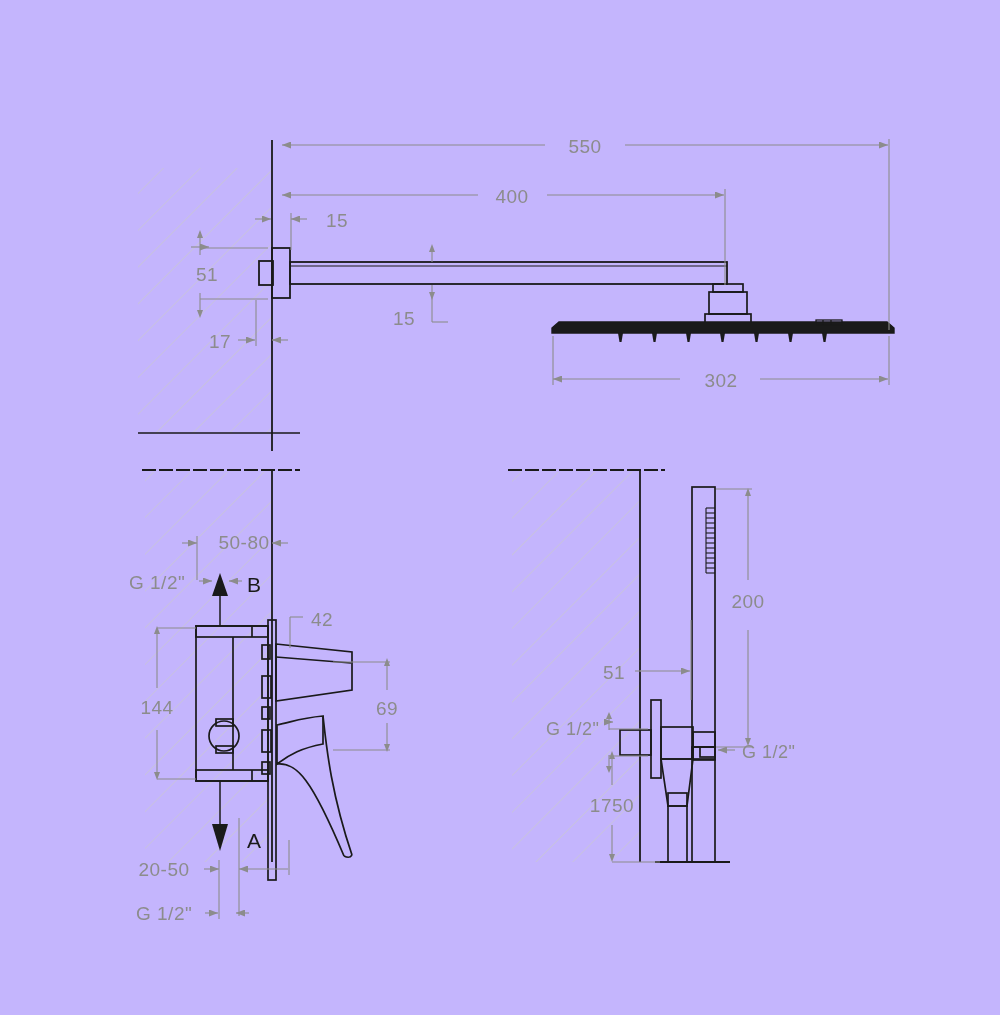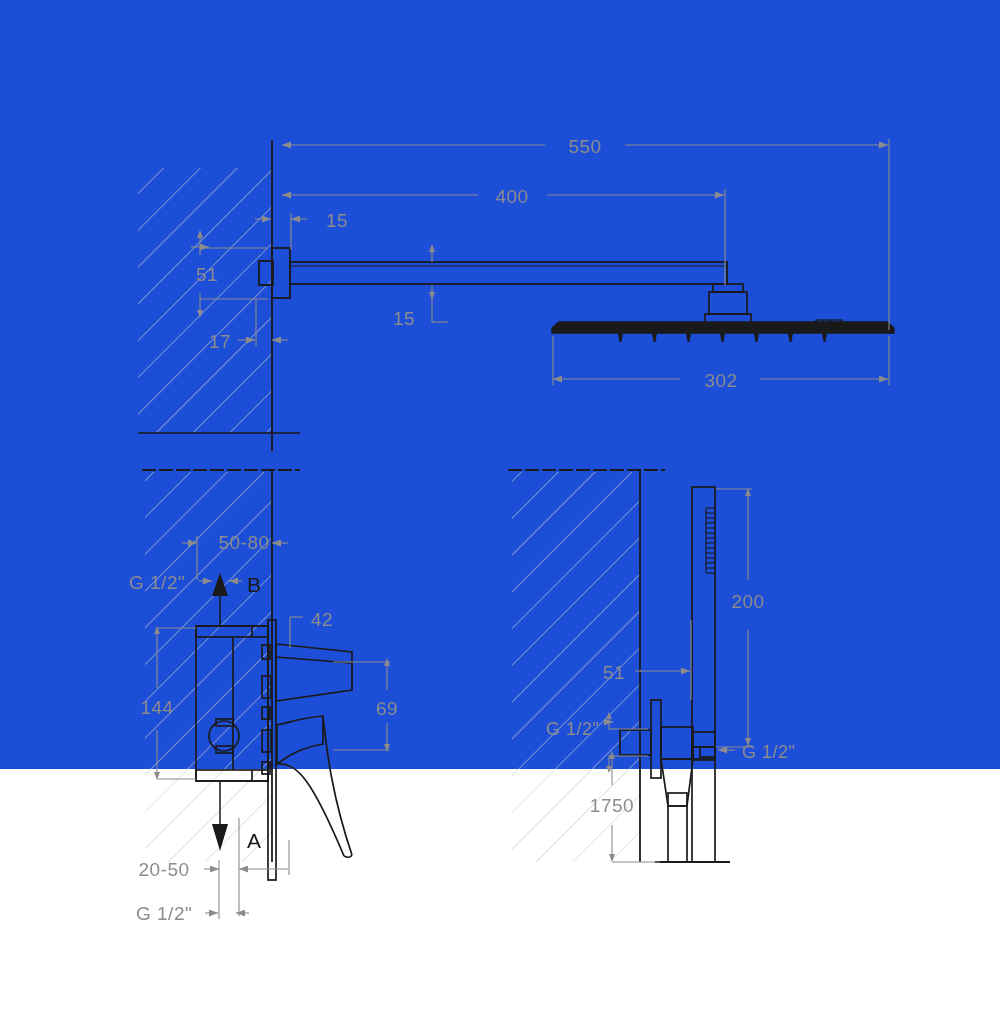--- a/index.html
+++ b/index.html
@@ -1,21 +1,21 @@
 <!DOCTYPE html>
 <html><head>
 <meta charset="utf-8">
 <title>Shower System Technical Drawing</title>
 <style>
   html,body{margin:0;padding:0;background:#ffffff;}
   body{
     font-family:"Liberation Sans", sans-serif;
     width:1000px;height:1015px;overflow:hidden;position:relative;
   }
-  #sheet{position:absolute;left:0;top:0;width:1000px;height:769px;background:#1d4ed8;}
+  #sheet{position:absolute;left:0;top:0;width:1000px;height:1015px;background:#c4b5fd;}
   svg#dwg{position:absolute;left:0;top:0;width:1000px;height:1015px;display:block;}
   .dimtext{
     font-family:"Liberation Sans", sans-serif;
     font-size:19px;
     fill:#8c8c8c;
     letter-spacing:0.5px;
   }
   .dimtext.small{font-size:18px;}
   .labeltext{
     font-family:"Liberation Sans", sans-serif;

